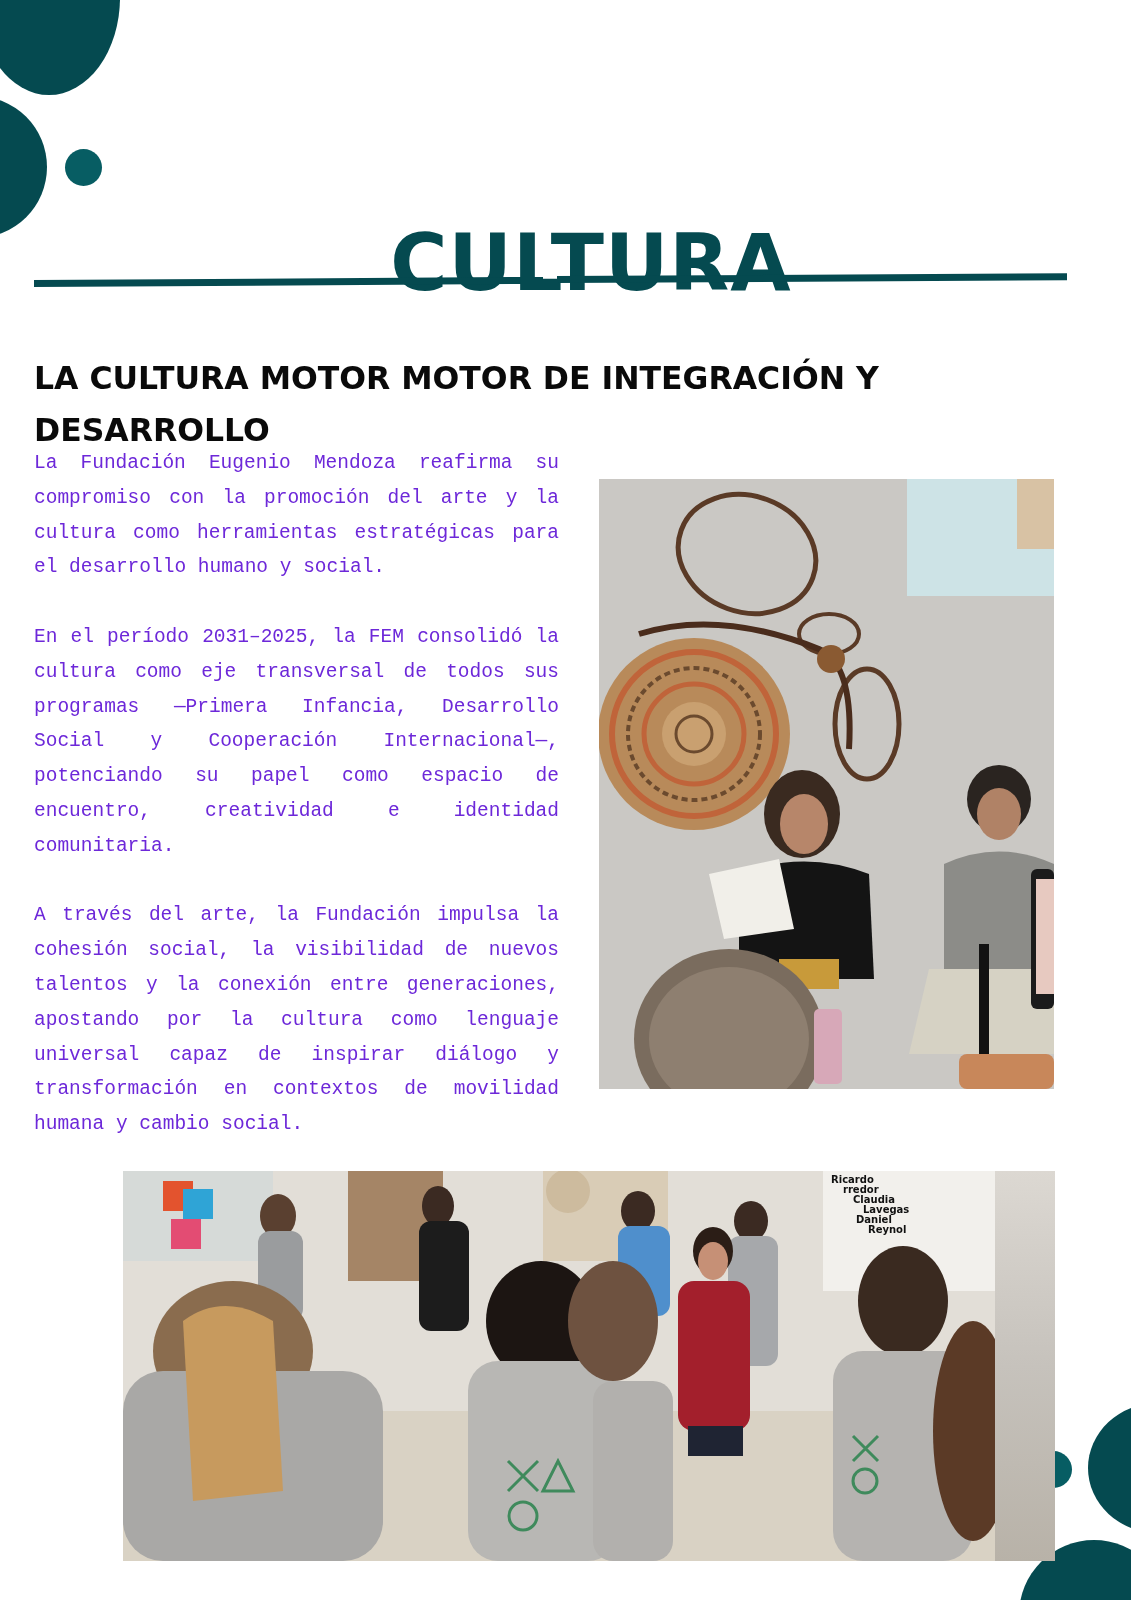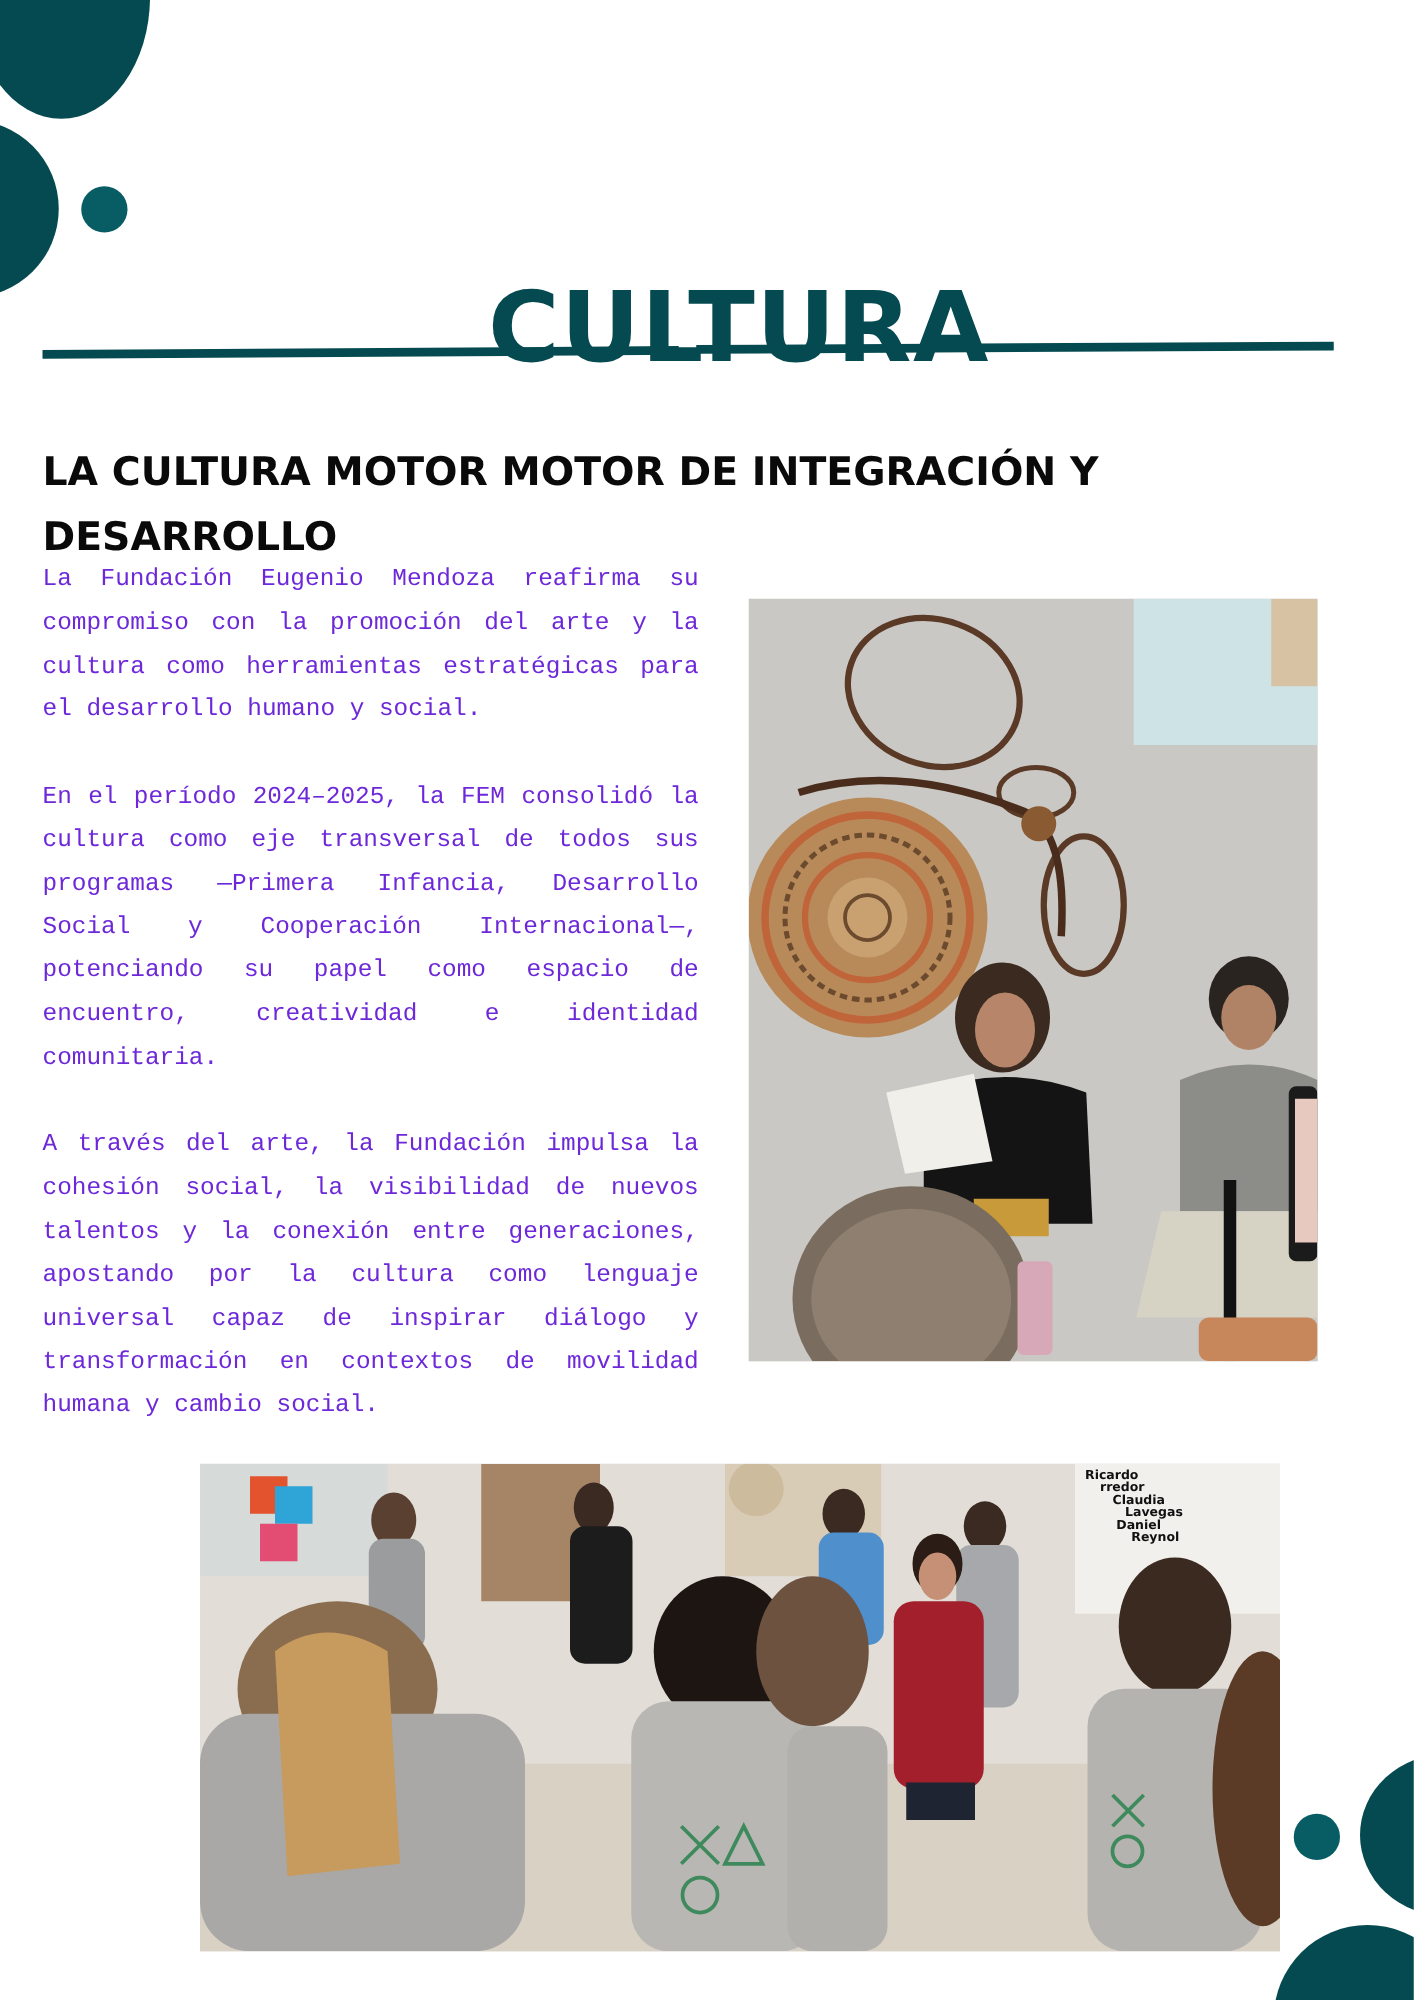--- a/index.html
+++ b/index.html
@@ -87,45 +87,44 @@
     #photo-reading {
       left: 599px;
       top: 479px;
       width: 455px;
       height: 610px;
       background: linear-gradient(180deg, #c9c7c3 0%, #cfccc8 45%, #bdb7ae 100%);
     }
     #photo-students {
       left: 123px;
       top: 1171px;
-      width: 864px;
+      width: 932px;
       height: 390px;
       background: linear-gradient(180deg, #dcd8d2 0%, #c6c2bc 50%, #b8b2a8 100%);
-      margin-left: 37px;
     }
   </style>
 </head>
 <body>
 
 <div class="deco" id="deco-tl-big"></div>
 <div class="deco" id="deco-tl-mid"></div>
 <div class="deco light" id="deco-tl-small"></div>
 <div class="deco light" id="deco-br-small"></div>
 <div class="deco" id="deco-br-mid"></div>
 <div class="deco" id="deco-br-big"></div>
 
 <h1 class="title">CULTURA</h1>
 <div class="rule" id="rule-left"></div>
 <div class="rule" id="rule-right"></div>
 
 <h2 class="subtitle">LA CULTURA MOTOR MOTOR DE INTEGRACIÓN Y DESARROLLO</h2>
 
 <div class="body-text">
   <p>La Fundación Eugenio Mendoza reafirma su compromiso con la promoción del arte y la cultura como herramientas estratégicas para el desarrollo humano y social.</p>
-  <p>En el período 2024–2025, la FEM consolidó la cultura como eje transversal de todos sus programas —Primera Infancia, Desarrollo Social y Cooperación Internacional—, potenciando su papel como espacio de encuentro, creatividad e identidad comunitaria.</p>
+  <p>En el período 2031–2025, la FEM consolidó la cultura como eje transversal de todos sus programas —Primera Infancia, Desarrollo Social y Cooperación Internacional—, potenciando su papel como espacio de encuentro, creatividad e identidad comunitaria.</p>
   <p>A través del arte, la Fundación impulsa la cohesión social, la visibilidad de nuevos talentos y la conexión entre generaciones, apostando por la cultura como lenguaje universal capaz de inspirar diálogo y transformación en contextos de movilidad humana y cambio social.</p>
 </div>
 
 <div class="photo" id="photo-reading">
   <svg width="455" height="610" viewBox="0 0 455 610" xmlns="http://www.w3.org/2000/svg">
     <rect x="0" y="0" width="455" height="610" fill="#cac8c4"></rect>
 
     <rect x="308" y="0" width="147" height="117" fill="#cde3e6"></rect>
     <rect x="418" y="0" width="37" height="70" fill="#d8c2a4"></rect>
 

